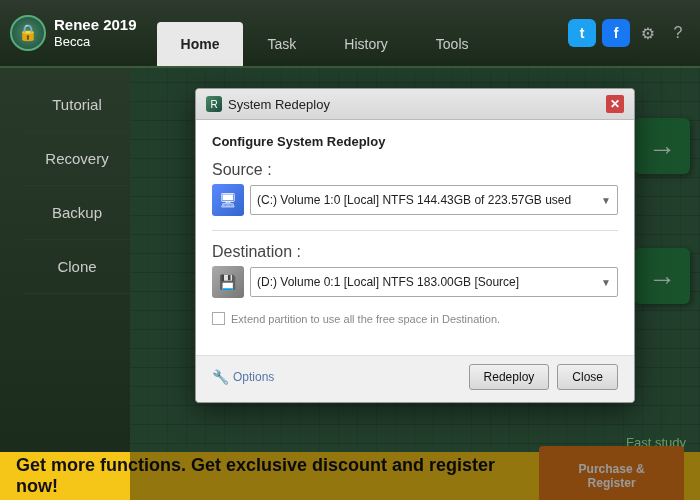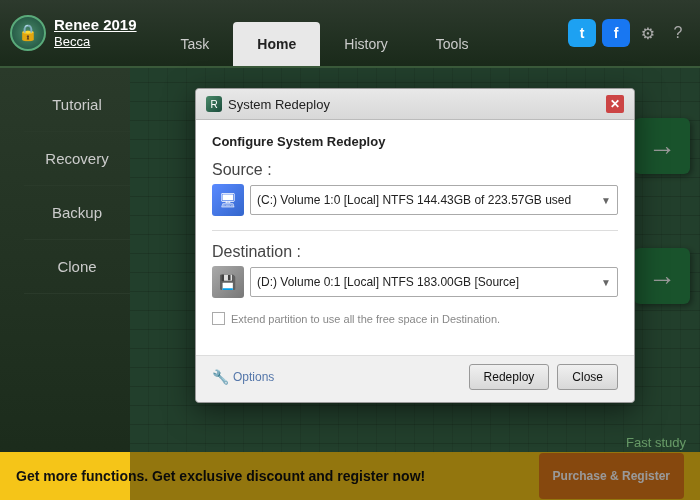--- a/index.html
+++ b/index.html
@@ -37,21 +37,20 @@
       align-items: center;
       justify-content: center;
       margin-right: 8px;
       font-size: 16px;
       color: #aaffcc;
     }
     .logo-text {
       color: white;
       font-size: 13px;
       line-height: 1.3;
-      text-decoration: underline;
     }
     .logo-text .brand { font-weight: bold; font-size: 15px; }
     .nav-tabs {
       display: flex;
       align-items: flex-end;
       height: 100%;
       flex: 1;
       padding-left: 10px;
     }
     .nav-tab {
@@ -157,21 +156,21 @@
       background: #f5c518;
       display: flex;
       align-items: center;
       padding: 0 16px;
       justify-content: space-between;
       position: absolute;
       bottom: 0; left: 0; right: 0;
     }
     .banner-text {
       color: #111;
-      font-size: 14px;
+      font-size: 18px;
       font-weight: bold;
     }
     .purchase-btn {
       background: #e07818;
       color: white;
       border: none;
       padding: 16px 14px;
       border-radius: 4px;
       font-size: 12px;
       font-weight: bold;
@@ -349,22 +348,22 @@
 <div class="header">
   <div class="logo-area">
     <div class="logo-icon">🔒</div>
     <div class="logo-text">
       <div class="brand">Renee 2019</div>
       <div>Becca</div>
     </div>
   </div>
 
   <div class="nav-tabs">
+    <div class="nav-tab active">Home</div>
     <div class="nav-tab">Task</div>
-    <div class="nav-tab active">Home</div>
     <div class="nav-tab">History</div>
     <div class="nav-tab">Tools</div>
   </div>
 
   <div class="header-icons">
     <div class="social-btn twitter-btn">t</div>
     <div class="social-btn facebook-btn">f</div>
     <div class="settings-icon">⚙</div>
     <div class="help-icon">?</div>
   </div>

